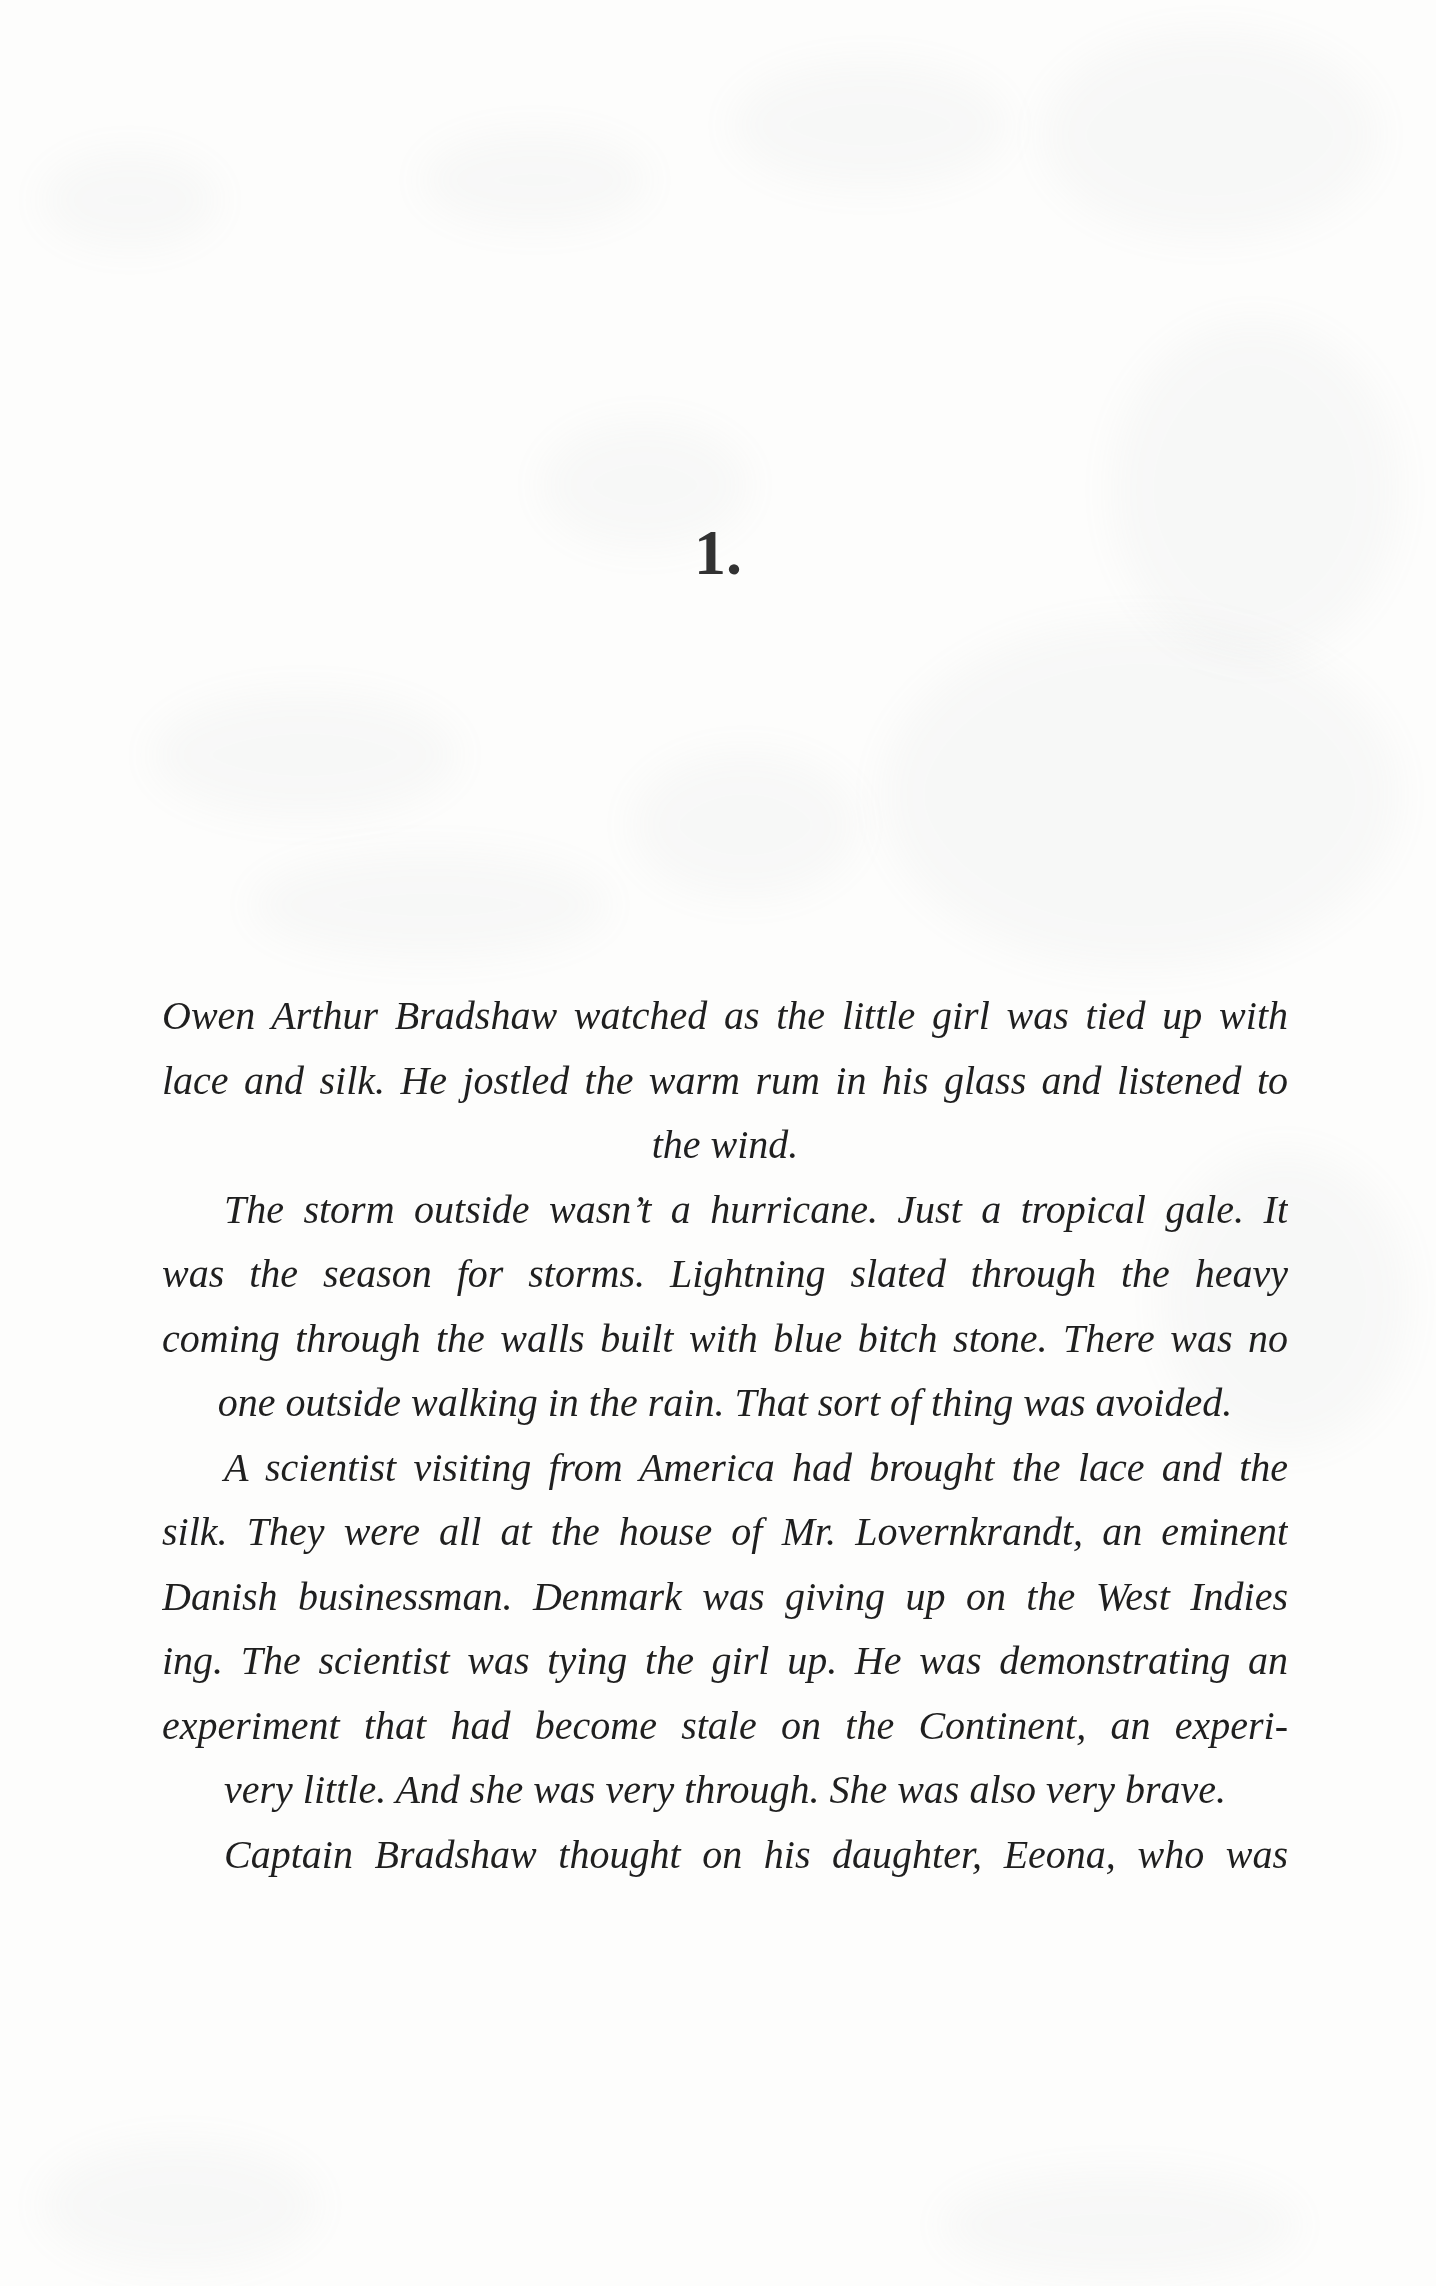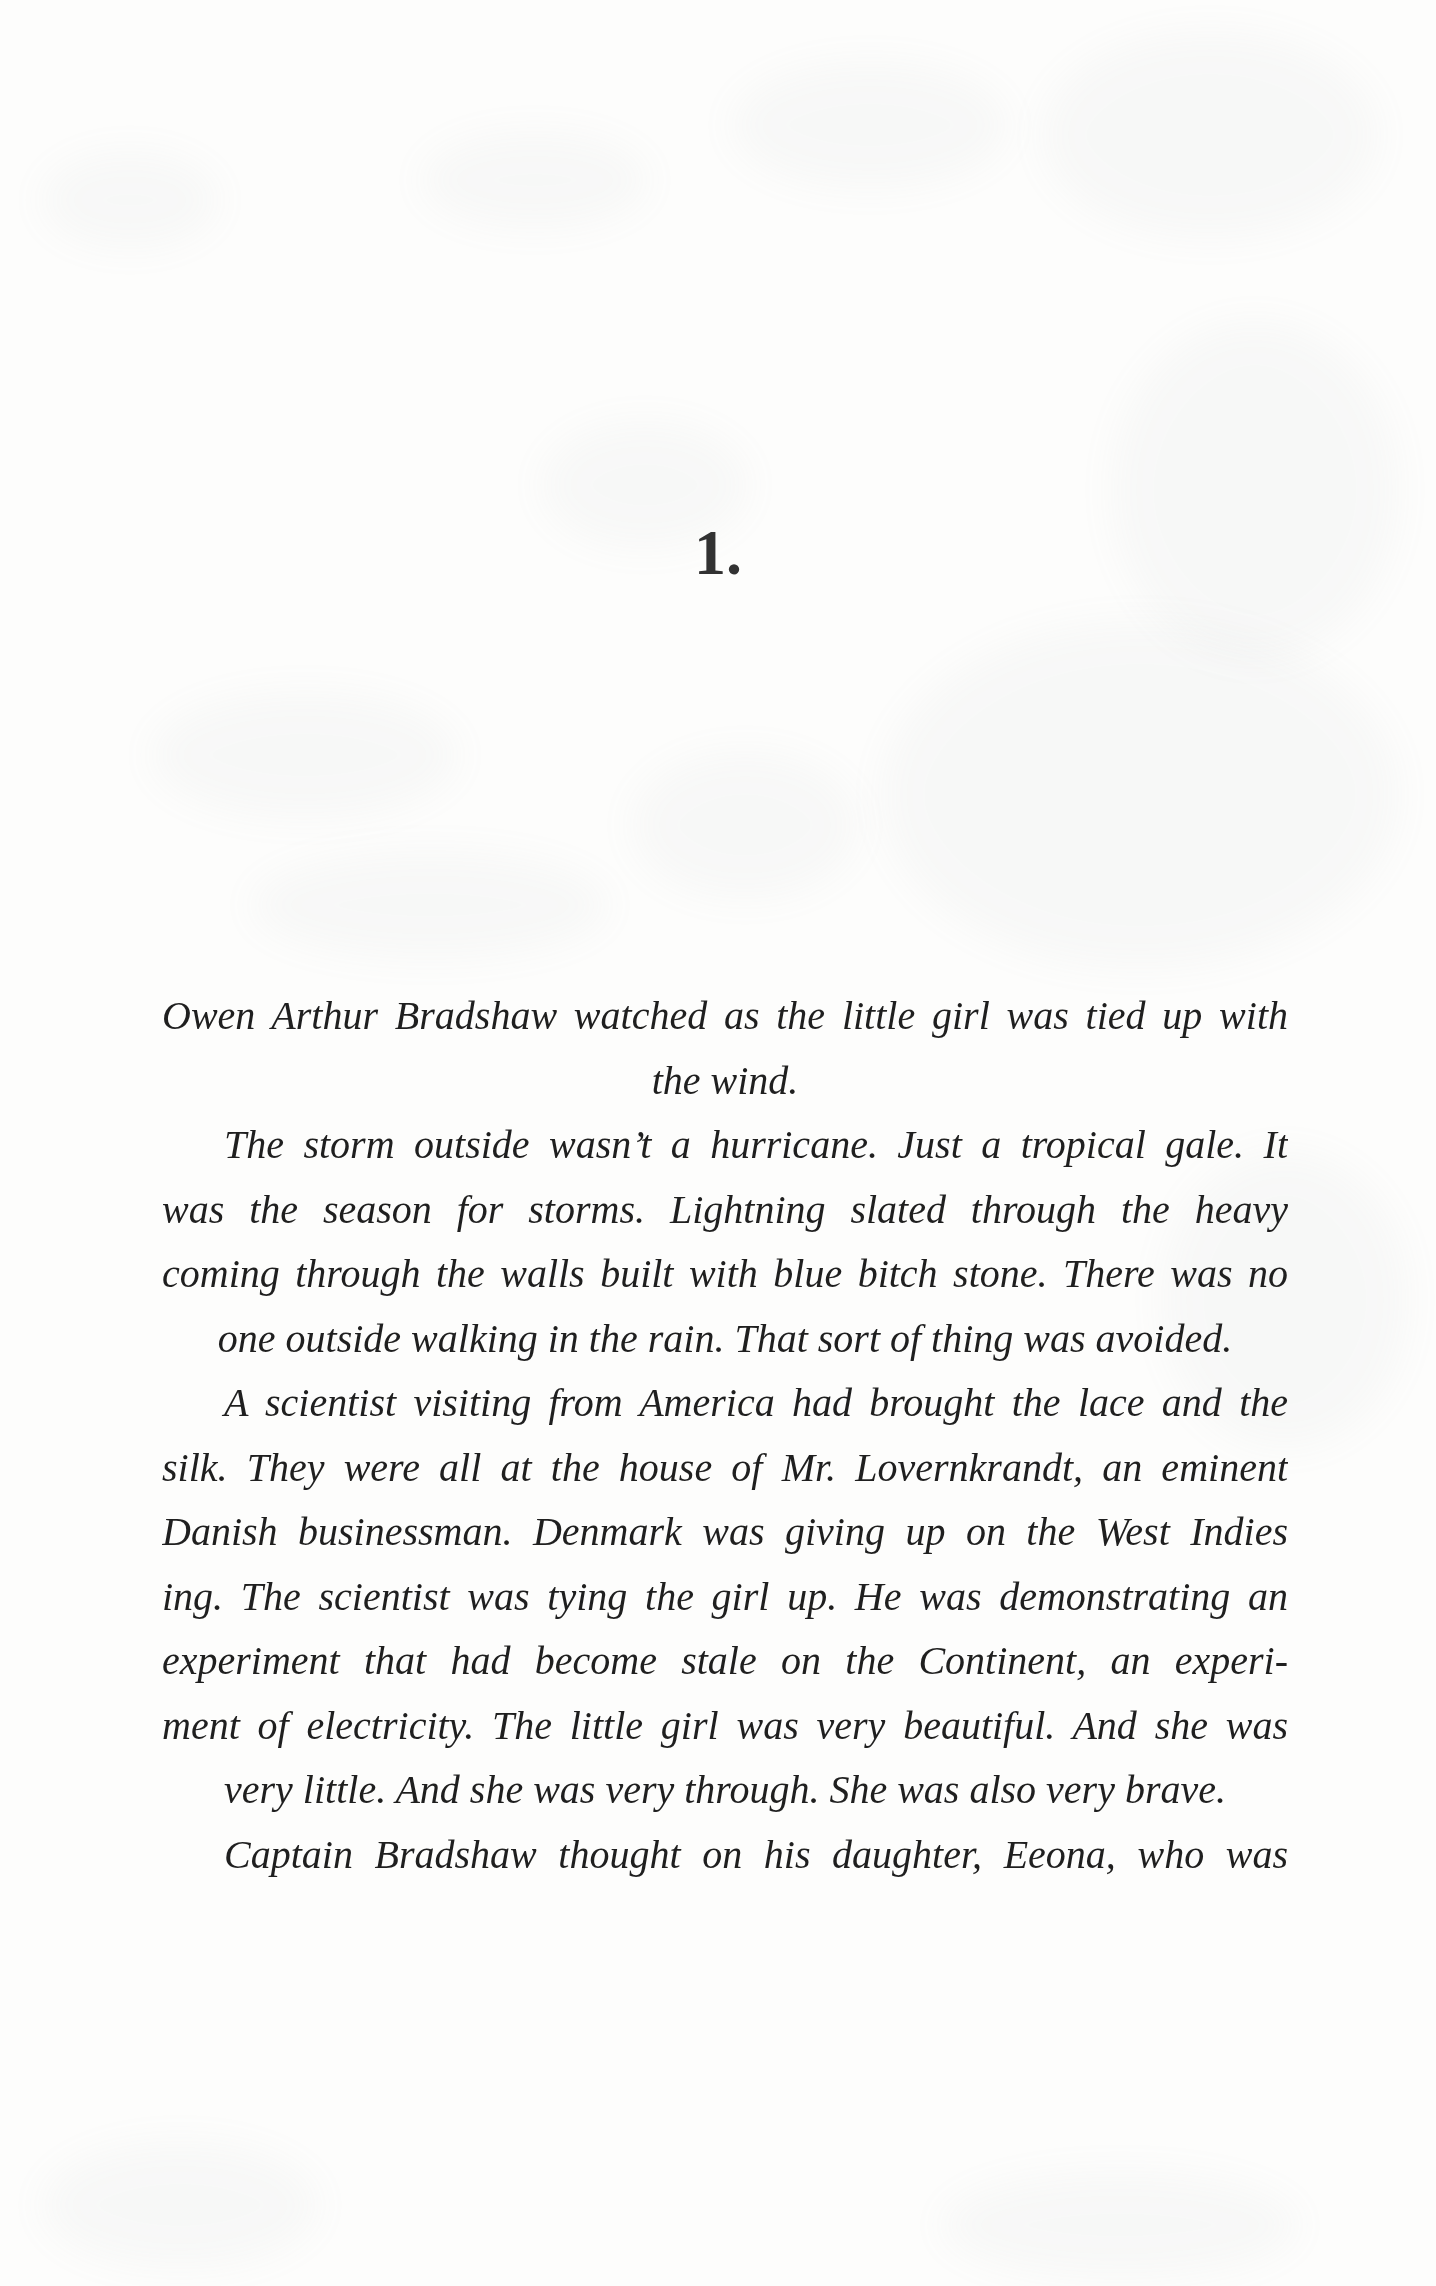--- a/index.html
+++ b/index.html
@@ -79,37 +79,37 @@
     <div class="smudge" style="left:40px;   top:2140px; width:280px; height:130px;"></div>
     <div class="smudge" style="left:940px;  top:2170px; width:360px; height:110px;"></div>
   </div>
 
   <div class="chapter">1.</div>
 
   <div class="body-text">
 
     <div>
       <div class="ln jst">Owen Arthur Bradshaw watched as the little girl was tied up with</div>
+      <div class="ln jst">lace and silk. He jostled the warm rum in his glass and listened to</div>
       <div class="ln">the wind.</div>
     </div>
 
     <div>
       <div class="ln jst ind">The storm outside wasn’t a hurricane. Just a tropical gale. It</div>
       <div class="ln jst">was the season for storms. Lightning slated through the heavy</div>
       <div class="ln jst">coming through the walls built with blue bitch stone. There was no</div>
       <div class="ln">one outside walking in the rain. That sort of thing was avoided.</div>
     </div>
 
     <div>
       <div class="ln jst ind">A scientist visiting from America had brought the lace and the</div>
       <div class="ln jst">silk. They were all at the house of Mr. Lovernkrandt, an eminent</div>
       <div class="ln jst">Danish businessman. Denmark was giving up on the West Indies</div>
       <div class="ln jst">ing. The scientist was tying the girl up. He was demonstrating an</div>
       <div class="ln jst">experiment that had become stale on the Continent, an experi-</div>
-      <div class="ln jst">ment of electricity. The little girl was very beautiful. And she was</div>
       <div class="ln">very little. And she was very through. She was also very brave.</div>
     </div>
 
     <div>
       <div class="ln jst ind">Captain Bradshaw thought on his daughter, Eeona, who was</div>
     </div>
 
   </div>
 </div>
 

